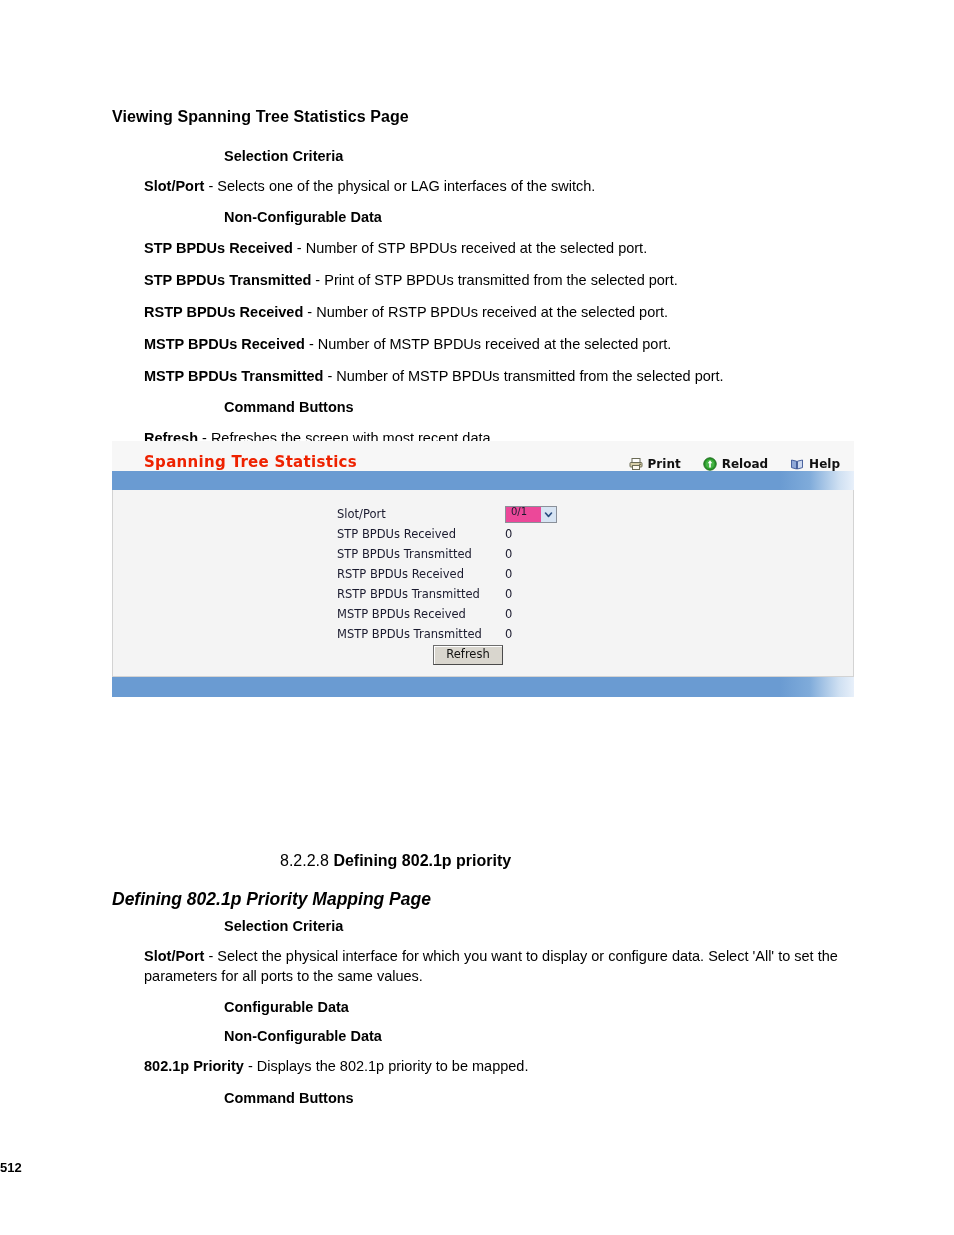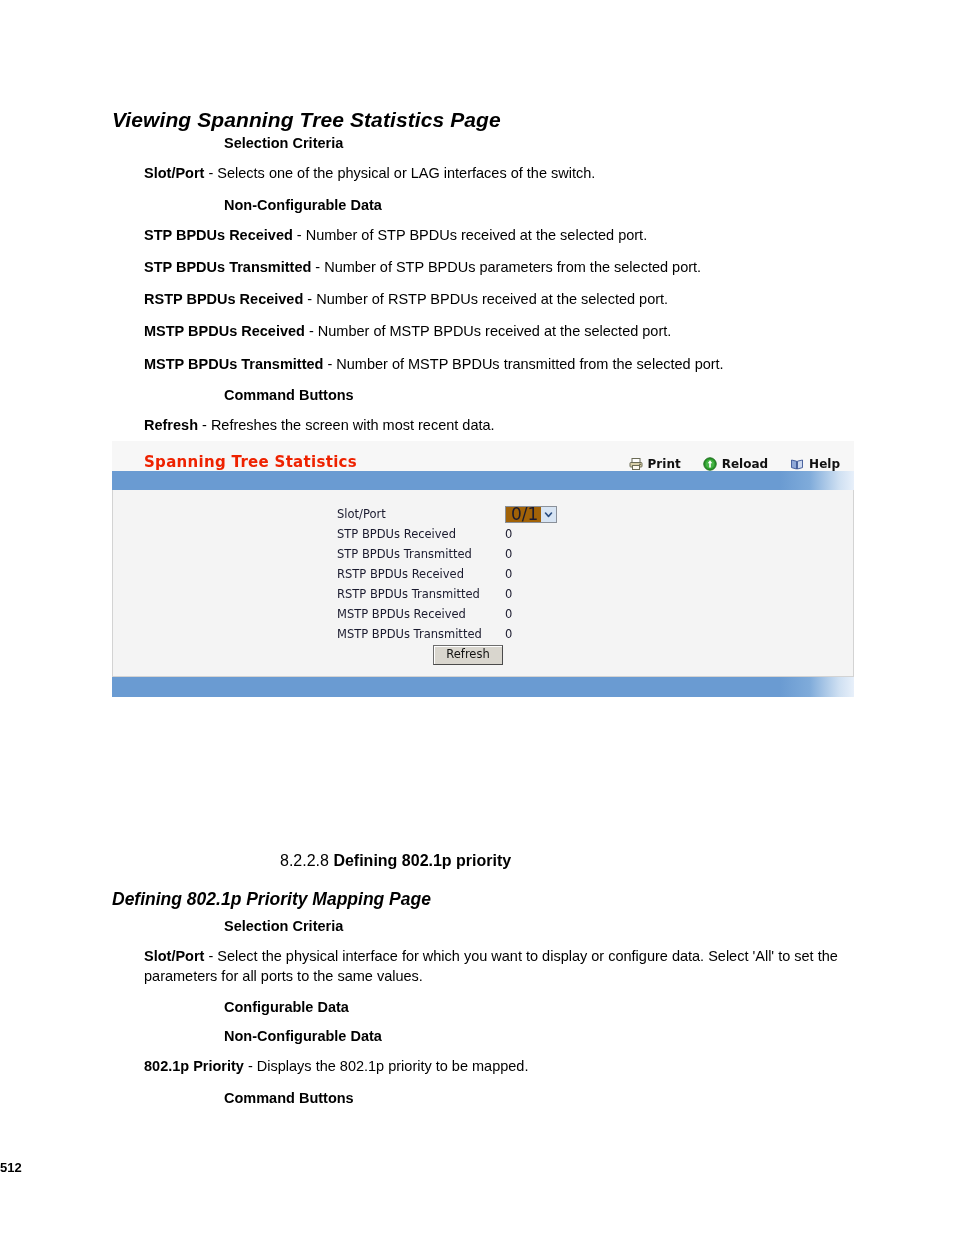--- a/index.html
+++ b/index.html
@@ -26,25 +26,24 @@
 
   
   .doc {
     position: absolute;
     left: 112px;
     top: 108px;
     width: 745px;
   }
 
   .h-italic {
-    font-size: 21px;
-    font-weight: bold;
-    font-style: italic;
+    font-size: 16px;
+    font-weight: bold;
     letter-spacing: 0.1px;
-    margin: 0 0 4px 0;
+    margin: 0 0 22px 0;
     line-height: 1.1;
   }
 
   .subhead {
     font-size: 14.5px;
     font-weight: bold;
     margin: 0 0 12px 0;
     padding-left: 112px;
     line-height: 1.2;
   }
@@ -173,25 +172,25 @@
     color: #1a1a2e;
     white-space: nowrap;
   }
   .form-value {
     font-size: 11.5px;
     color: #1a1a2e;
   }
 
   .select {
     display: inline-flex;
-    align-items: center;
+    align-items: flex-start;
     height: 17px;
     border: 1px solid #8a9099;
-    background: #a16207;
-    font-size: 17px;
+    background: #ec4899;
+    font-size: 10px;
     color: #1a1a2e;
     padding: 0 0 0 5px;
     box-sizing: border-box;
     width: 52px;
     justify-content: space-between;
   }
   .select .sval { line-height: 1; }
   .select .sarrow {
     width: 15px;
     height: 15px;
@@ -240,21 +239,21 @@
 
 <div class="page">
 
   <div class="doc">
     <div class="h-italic">Viewing Spanning Tree Statistics Page</div>
     <div id="sec1-blocks">
         <div class="subhead">Selection Criteria</div>
         <div class="para"><span class="term">Slot/Port</span><span> - Selects one of the physical or LAG interfaces of the switch.</span></div>
         <div class="subhead">Non-Configurable Data</div>
         <div class="para"><span class="term">STP BPDUs Received</span><span> - Number of STP BPDUs received at the selected port.</span></div>
-        <div class="para"><span class="term">STP BPDUs Transmitted</span><span> - Number of STP BPDUs parameters from the selected port.</span></div>
+        <div class="para"><span class="term">STP BPDUs Transmitted</span><span> - Print of STP BPDUs transmitted from the selected port.</span></div>
         <div class="para"><span class="term">RSTP BPDUs Received</span><span> - Number of RSTP BPDUs received at the selected port.</span></div>
         <div class="para"><span class="term">MSTP BPDUs Received</span><span> - Number of MSTP BPDUs received at the selected port.</span></div>
         <div class="para"><span class="term">MSTP BPDUs Transmitted</span><span> - Number of MSTP BPDUs transmitted from the selected port.</span></div>
         <div class="subhead">Command Buttons</div>
         <div class="para"><span class="term">Refresh</span><span> - Refreshes the screen with most recent data.</span></div>
       </div>
   </div>
 
   <div class="panel">
 

